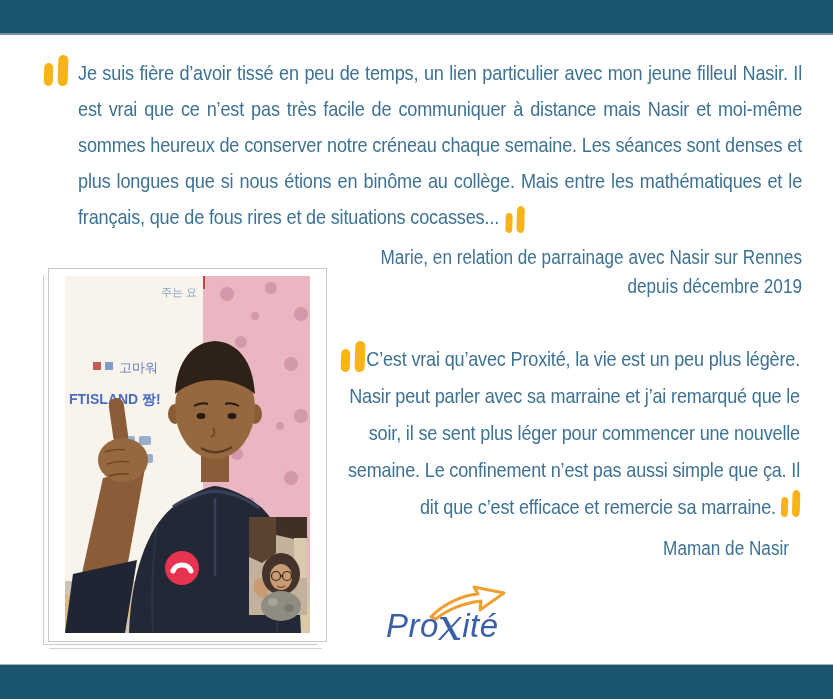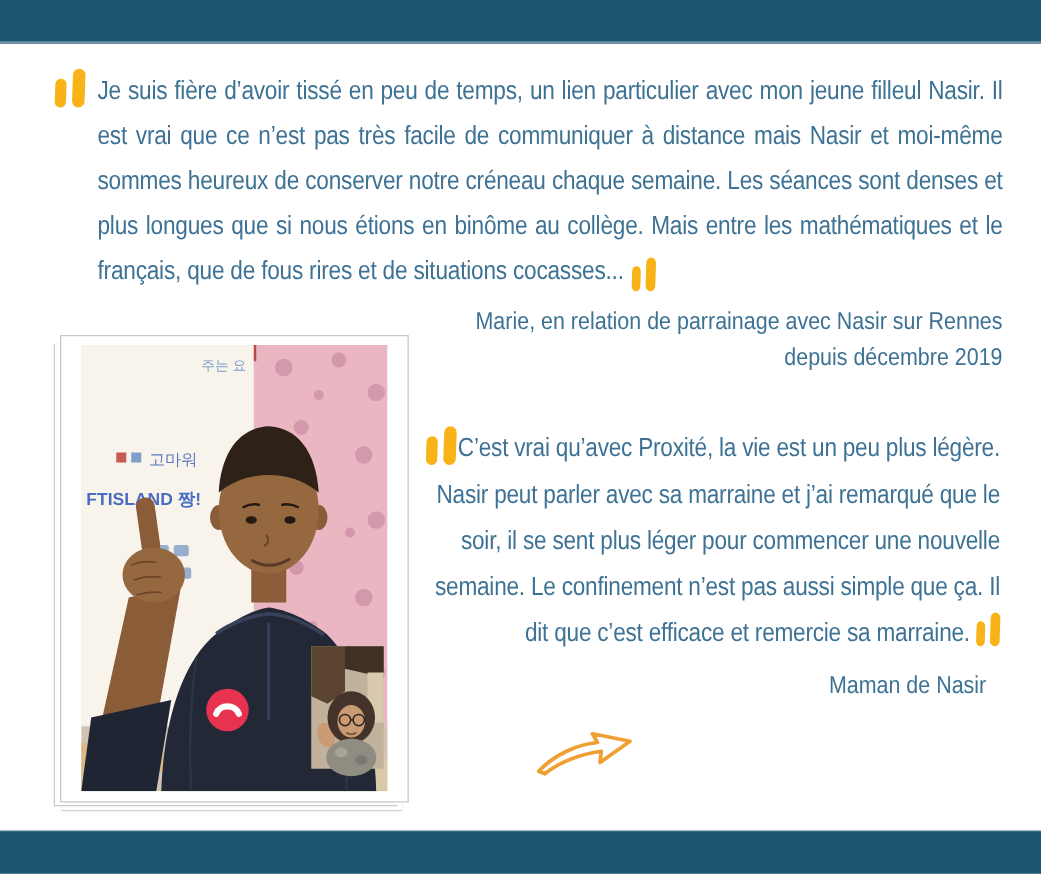--- a/index.html
+++ b/index.html
@@ -193,15 +193,16 @@
       <i class="p1"></i>
       <i class="p2"></i>
     </span></div>
 
 <div class="attr2">Maman de Nasir</div>
 
 <div class="logo">
   <svg class="arrow" width="82" height="38" viewBox="0 0 82 38">
     <path d="M3,34 C16,20 36,12 50,11 L46,4 L76,10 L52,27 L53,18 C38,20 20,26 8,36 Z" fill="#ffffff" stroke="#F0A032" stroke-width="3" stroke-linejoin="round"></path>
   </svg>
+  <div class="word"><span>Pro</span><span class="lx">x</span><span>ité</span></div>
 </div>
 
 <div class="bar bottom"></div>
 
 </body></html>

